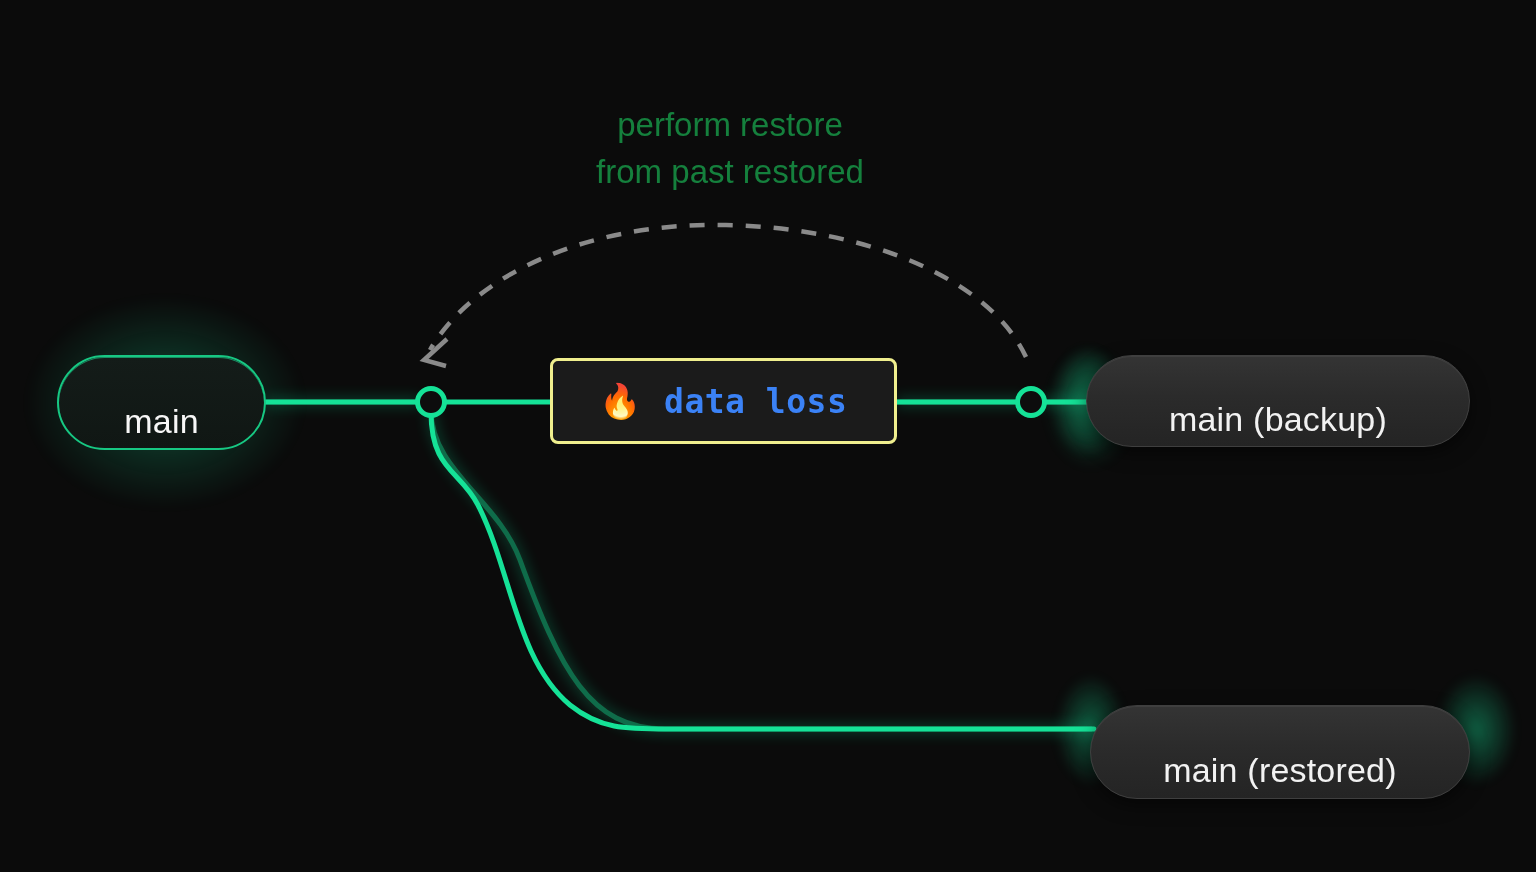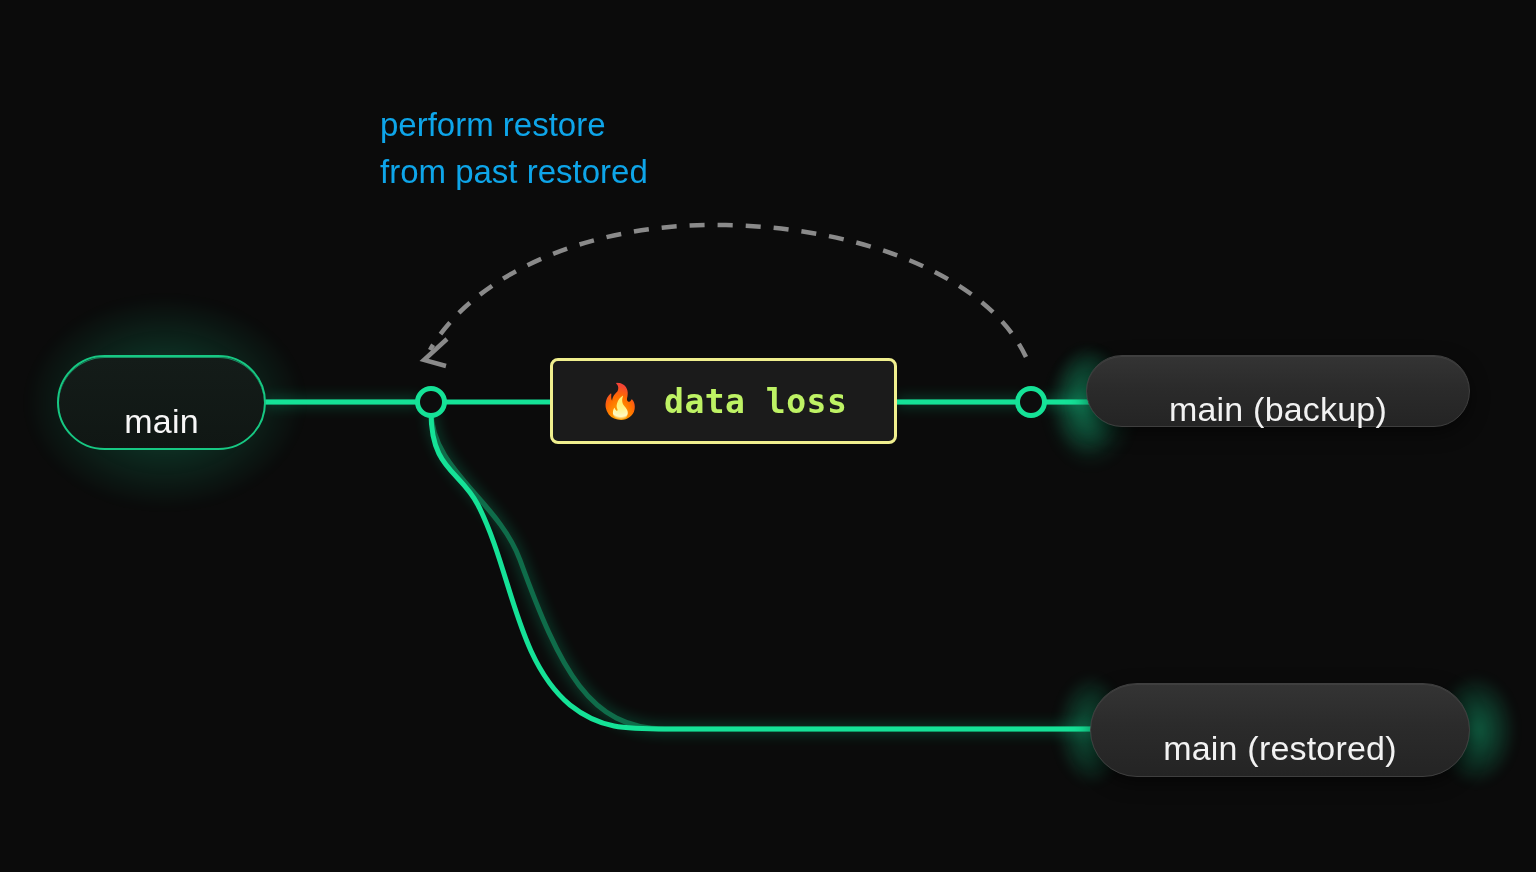--- a/index.html
+++ b/index.html
@@ -75,25 +75,25 @@
   .pill-grey {
     background: linear-gradient(180deg, #343434 0%, #2b2b2b 45%, #242424 100%);
     border: 1px solid #3f3f3f;
     box-shadow: 0 1px 0 0 rgba(255,255,255,0.06) inset,
                 0 6px 18px rgba(0,0,0,0.5);
   }
   .pill-backup {
     left: 1086px;
     top: 355px;
     width: 384px;
-    height: 72px;
+    height: 92px;
   }
   .pill-restored {
     left: 1090px;
-    top: 683px;
+    top: 705px;
     width: 380px;
     height: 94px;
   }
 
   .glow-port {
     position: absolute;
     width: 70px;
     height: 110px;
     border-radius: 50%;
     background: radial-gradient(ellipse at 50% 50%,
@@ -129,32 +129,32 @@
     gap: 22px;
   }
   .dataloss-emoji {
     font-size: 34px;
     line-height: 1;
   }
   .dataloss-text {
     font-family: "DejaVu Sans Mono", "Liberation Mono", monospace;
     font-size: 33px;
     font-weight: 700;
-    color: #bef264;
+    color: #3b82f6;
     letter-spacing: 0.5px;
   }
 
   
   .annotation {
     position: absolute;
     left: 380px;
     top: 102px;
     width: 700px;
-    text-align: left;
-    color: #0ea5e9;
+    text-align: center;
+    color: #15803d;
     font-size: 33px;
     line-height: 1.42;
     pointer-events: none;
   }
 </style>
 </head>
 <body>
 
 <div id="canvas">
 

